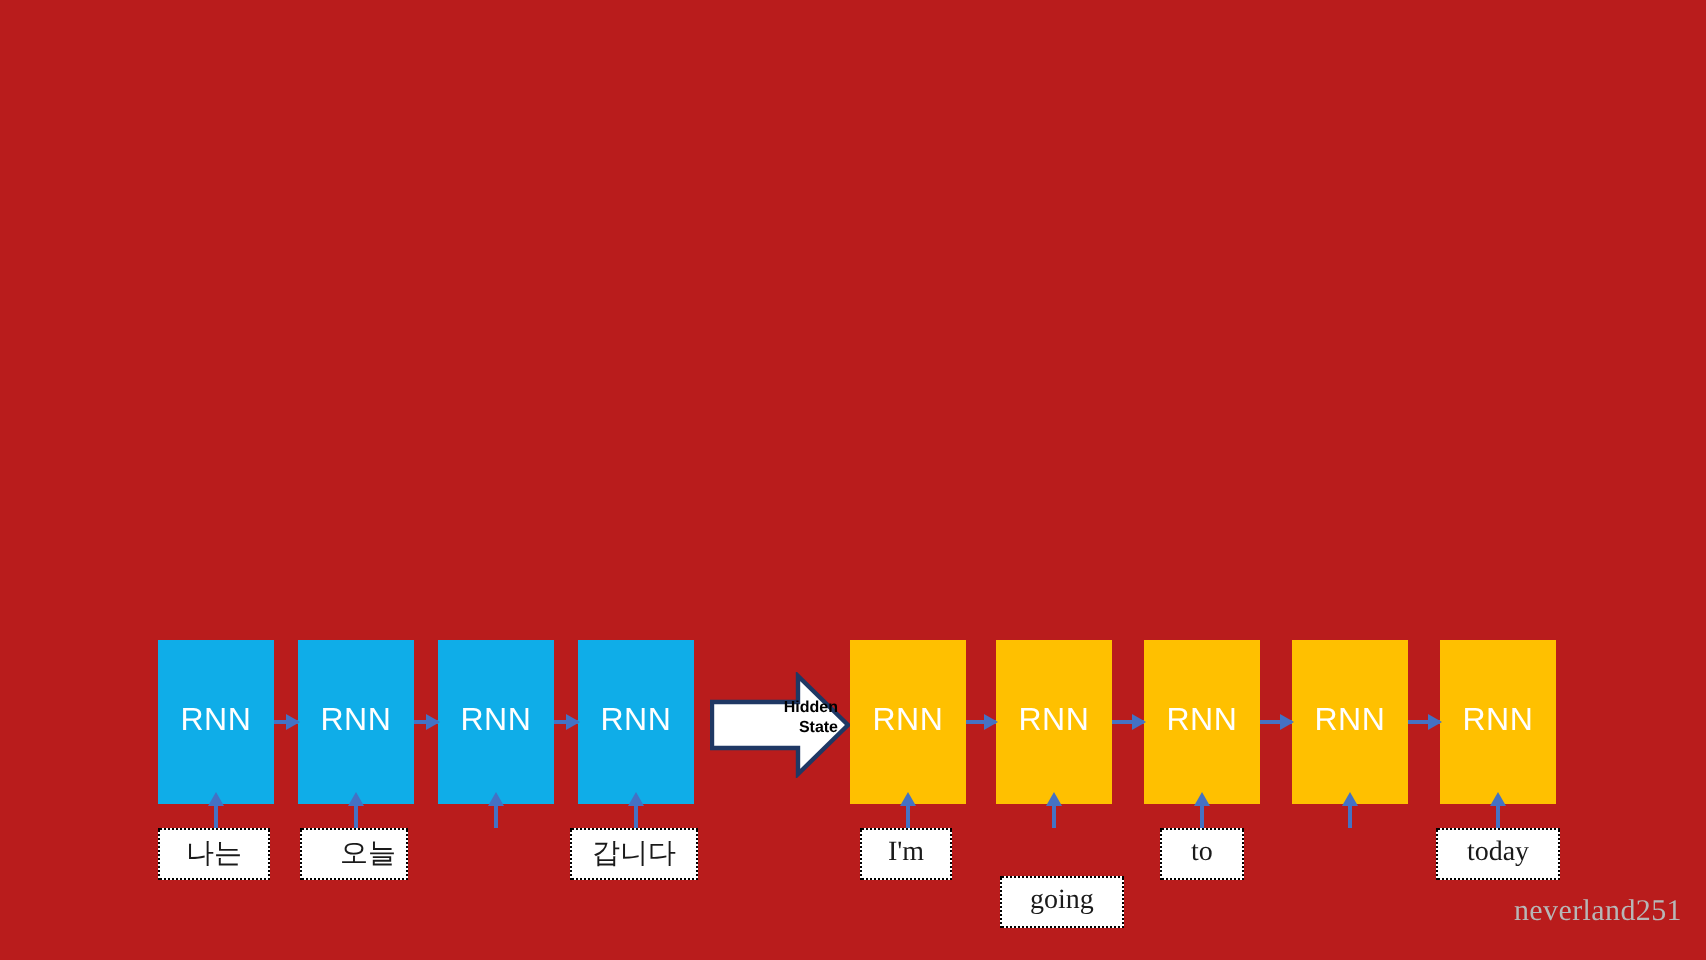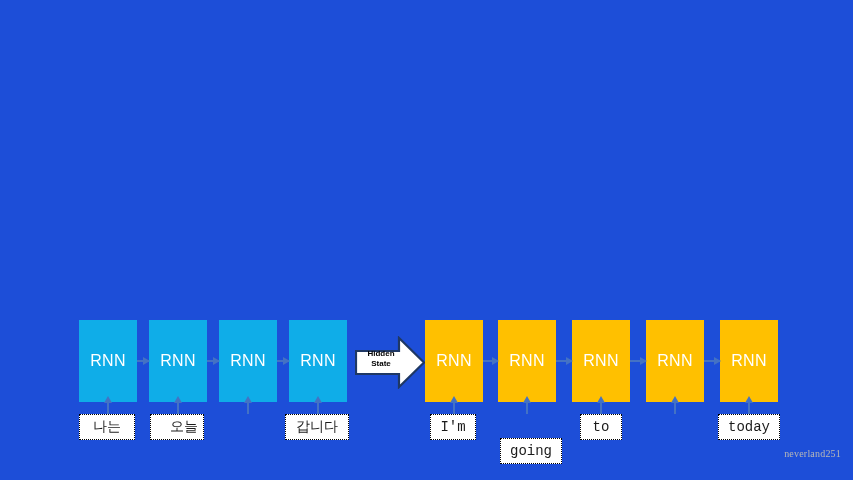--- a/index.html
+++ b/index.html
@@ -10,21 +10,21 @@
     width: 853px;
     height: 480px;
     background: #ffffff;
     font-family: "Liberation Sans", sans-serif;
     overflow: hidden;
   }
   #canvas {
     position: relative;
     width: 853px;
     height: 480px;
-    background: #1d4ed8;
+    background: #b91c1c;
   }
 
   
   .rnn-cell {
     position: absolute;
     width: 58px;
     height: 82px;
     top: 320px;
     display: flex;
     align-items: center;
@@ -82,21 +82,21 @@
     position: absolute;
     top: 414px;
     height: 26px;
     border: 1px dotted #000000;
     background: #ffffff;
     display: flex;
     align-items: center;
     justify-content: center;
     font-size: 14px;
     color: #1a1a1a;
-    font-family: Liberation Mono, monospace;
+    font-family: Liberation Serif, serif;
     box-sizing: border-box;
     padding: 0 5px;
     white-space: nowrap;
   }
 
   
   #hidden-state-arrow {
     position: absolute;
     left: 355px;
     top: 336px;
@@ -104,37 +104,37 @@
     height: 53px;
   }
   #hidden-state-arrow svg {
     position: absolute;
     left: 0;
     top: 0;
     display: block;
   }
   #hidden-state-label {
     position: absolute;
-    left: 4px;
+    left: 20px;
     top: 13px;
     width: 44px;
-    text-align: center;
+    text-align: right;
     font-size: 8px;
     font-weight: bold;
     line-height: 1.25;
     color: #000000;
     font-family: "Liberation Sans", sans-serif;
   }
 
   
   #watermark {
     position: absolute;
     right: 12px;
     top: 448px;
-    font-size: 10px;
+    font-size: 15px;
     color: #b7b7b7;
     font-family: "Liberation Serif", serif;
     letter-spacing: 0.2px;
   }
 </style>
 </head>
 <body>
 
 <div id="canvas">
 

